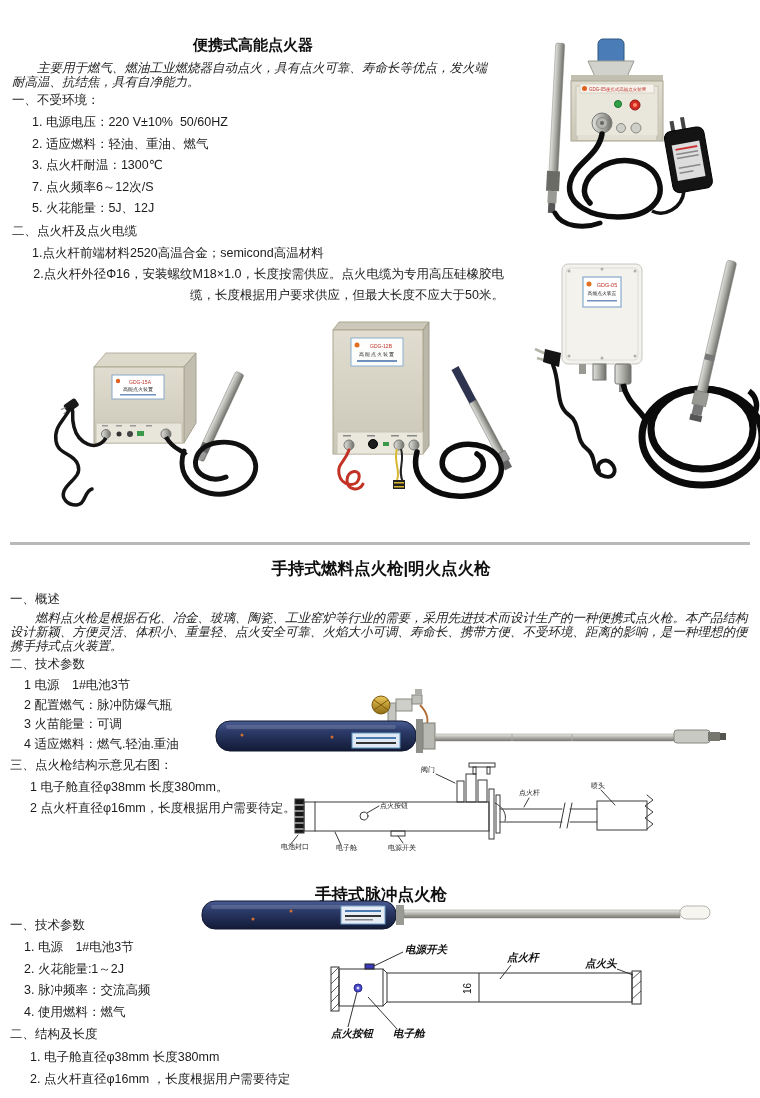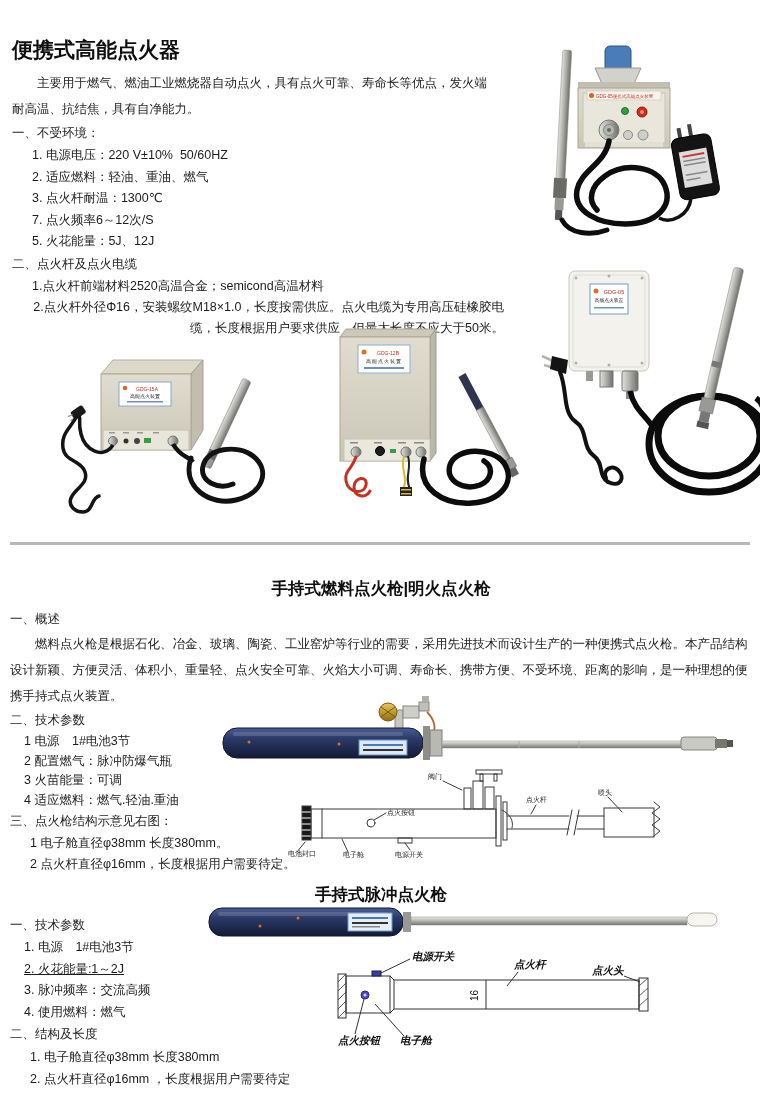--- a/index.html
+++ b/index.html
@@ -1,30 +1,30 @@
 <!DOCTYPE html>
 <html><head>
 <meta charset="utf-8">
 <style>
   html,body{margin:0;padding:0;background:#fff;}
   .page{position:relative;width:760px;height:1098px;background:#ffffff;overflow:hidden;
         font-family:"Liberation Sans","DejaVu Sans",sans-serif;color:#1c1c1c;}
   .abs{position:absolute;}
   p{margin:0;}
-  .title1{font-size:21px;font-weight:bold;color:#0f0f0f;text-align:left;margin:0 0 6px 0;}
+  .title1{font-size:15px;font-weight:bold;color:#0f0f0f;text-align:center;margin:0 0 6px 0;}
   .title2{font-size:16.5px;font-weight:bold;color:#0f0f0f;text-align:center;margin:0 0 8px 0;}
   .body{font-size:12.5px;}
-  .intro{text-indent:2em;line-height:26px;}
+  .intro{text-indent:2em;line-height:14px;font-style:italic;}
   .head{line-height:23px;}
   .li1{line-height:21.5px;padding-left:20px;white-space:pre-wrap;}
   .li2{line-height:19.5px;padding-left:14px;white-space:pre-wrap;}
   .li3{line-height:21px;padding-left:20px;white-space:pre-wrap;}
   .rod2{line-height:21px;text-indent:20px;}
   .divider{position:absolute;left:10px;top:542px;width:740px;height:3px;background:#b9b9b9;}
-  figure{margin:16px;}
+  figure{margin:9px;}
   svg{display:block;}
   .dlabel{font-size:7px;fill:#222;font-family:"Liberation Serif","DejaVu Serif",serif;}
   .dlabel2{font-size:10.5px;fill:#111;font-weight:bold;font-style:italic;
            font-family:"Liberation Serif","DejaVu Serif",serif;}
   .lblRed{fill:#c03028;}
   .lblDark{fill:#222222;}
 </style>
 </head>
 <body>
 
@@ -240,21 +240,21 @@
         <rect x="-5" y="96" width="10" height="6" fill="#777"></rect>
         <rect x="-7" y="134" width="14" height="14" fill="#9a9a94" stroke="#666" stroke-width=".5"></rect>
         <rect x="-5" y="148" width="10" height="10" fill="#777"></rect>
         <rect x="-6" y="158" width="12" height="6" fill="#555"></rect>
       </g>
     </svg>
   </figure>
 
   <div class="divider"></div>
 
-  <div class="abs body" style="left:10px;top:578px;width:742px;">
+  <div class="abs body" style="left:10px;top:558px;width:742px;">
     <h2 class="title2">手持式燃料点火枪|明火点火枪</h2>
     <p class="head">一、概述</p>
     <p class="intro">燃料点火枪是根据石化、冶金、玻璃、陶瓷、工业窑炉等行业的需要，采用先进技术而设计生产的一种便携式点火枪。本产品结构设计新颖、方便灵活、体积小、重量轻、点火安全可靠、火焰大小可调、寿命长、携带方便、不受环境、距离的影响，是一种理想的便携手持式点火装置。</p>
     <p class="head">二、技术参数</p>
     <p class="li2">1 电源　1#电池3节</p>
     <p class="li2">2 配置燃气：脉冲防爆气瓶</p>
     <p class="li2">3 火苗能量：可调</p>
     <p class="li2">4 适应燃料：燃气.轻油.重油</p>
     <p class="head">三、点火枪结构示意见右图：</p>
     <p class="li3">1 电子舱直径φ38mm 长度380mm。</p>
@@ -338,21 +338,21 @@
       <text x="107" y="91" class="dlabel">电源开关</text>
       <text x="238" y="36" class="dlabel">点火杆</text>
       <text x="310" y="29" class="dlabel">喷头</text>
     </svg>
   </figure>
 
   <div class="abs body" style="left:10px;top:884px;width:742px;">
     <h3 class="title2">手持式脉冲点火枪</h3>
     <p class="head">一、技术参数</p>
     <p class="li1" style="padding-left:14px;">1. 电源　1#电池3节</p>
-    <p class="li1" style="padding-left:14px;text-decoration:underline;">2. 火花能量:1～2J</p>
+    <p class="li1" style="padding-left:14px;">2. 火花能量:1～2J</p>
     <p class="li1" style="padding-left:14px;">3. 脉冲频率：交流高频</p>
     <p class="li1" style="padding-left:14px;">4. 使用燃料：燃气</p>
     <p class="head">二、结构及长度</p>
     <p class="li3" style="line-height:22px;">1. 电子舱直径φ38mm 长度380mm</p>
     <p class="li3" style="line-height:22px;">2. 点火杆直径φ16mm ，长度根据用户需要待定</p>
   </div>
 
   <figure class="abs" style="left:186px;top:880px;">
     <svg width="520" height="54" viewBox="0 0 520 54">
       <rect x="7" y="12" width="194" height="28" rx="13" fill="url(#gTube)" stroke="#101830"></rect>

